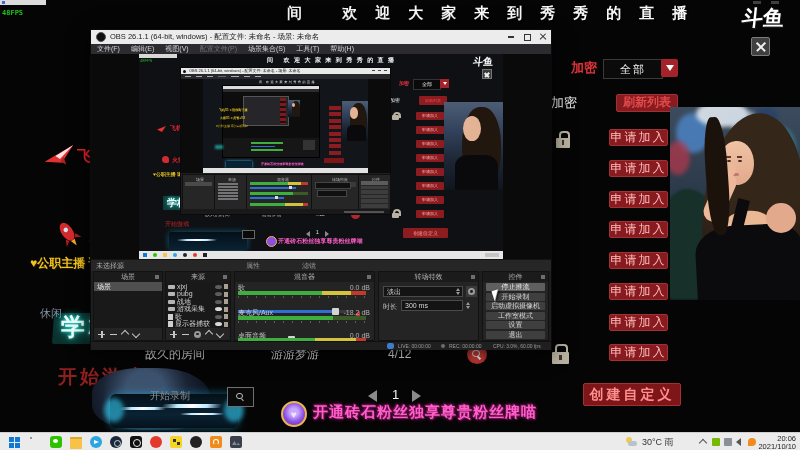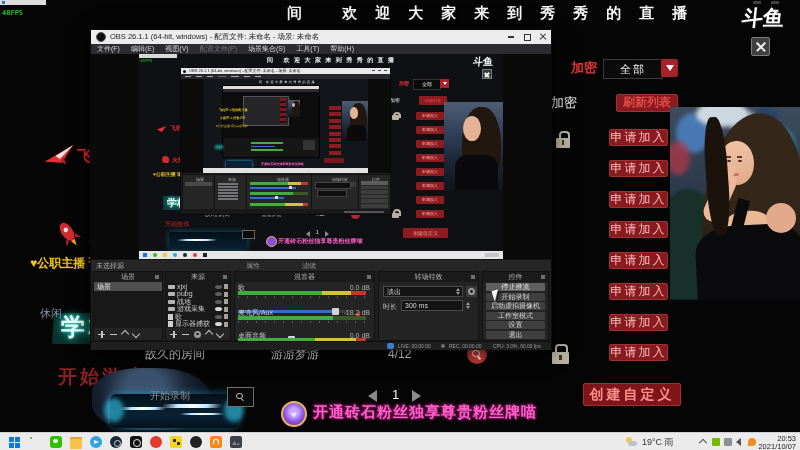--- a/index.html
+++ b/index.html
@@ -644,23 +644,23 @@
         <i style="width:4px;height:4px;border:1.5px solid #fff;border-radius:50%;border-bottom-color:transparent"></i>
       </span>
     <span class="abs" style="left:230px;top:3px;width:12px;height:12px;background:#3a3f4a;border-radius:2px">
         <i class="abs" style="left:2px;top:5px;width:8px;height:4px;background:#7f8a99;clip-path:polygon(0 100%,30% 0,60% 100%,75% 40%,100% 100%)"></i>
       </span>
 
     <span class="abs" style="left:626px;top:4px;width:11px;height:10px">
         <i class="abs" style="left:0;top:0;width:6px;height:6px;background:#f2c94c;border-radius:50%"></i>
         <i class="abs" style="left:2px;top:4px;width:9px;height:5px;background:#b9c2cc;border-radius:3px"></i>
       </span>
-    <span class="abs nw" style="left:642px;top:5px;font-size:9px;color:#333">19°C 雨</span>
+    <span class="abs nw" style="left:642px;top:5px;font-size:9px;color:#333">30°C 雨</span>
     <span class="abs chev chup" style="left:700px;top:7px;border-color:#555"></span>
     <span class="abs" style="left:712px;top:5px;width:8px;height:8px;background:#76b900;border-radius:1px"></span>
     <span class="abs" style="left:724px;top:5px;width:8px;height:8px;background:#8a8f96;border-radius:1px"></span>
     <span class="abs spk" style="left:736px;top:5px;width:8px;height:8px;color:#555"></span>
     <span class="abs" style="left:748px;top:5px;width:8px;height:8px;background:#f08c1b;border-radius:50% 50% 50% 0"></span>
-    <span class="abs nw" style="right:4px;top:2px;font-size:7.5px;color:#222;text-align:right">20:53</span>
-    <span class="abs nw" style="right:4px;top:9.5px;font-size:7.5px;color:#222;text-align:right">2021/10/07</span>
+    <span class="abs nw" style="right:4px;top:2px;font-size:7.5px;color:#222;text-align:right">20:06</span>
+    <span class="abs nw" style="right:4px;top:9.5px;font-size:7.5px;color:#222;text-align:right">2021/10/10</span>
   </div>
 
 </div>
 
 </body></html>

